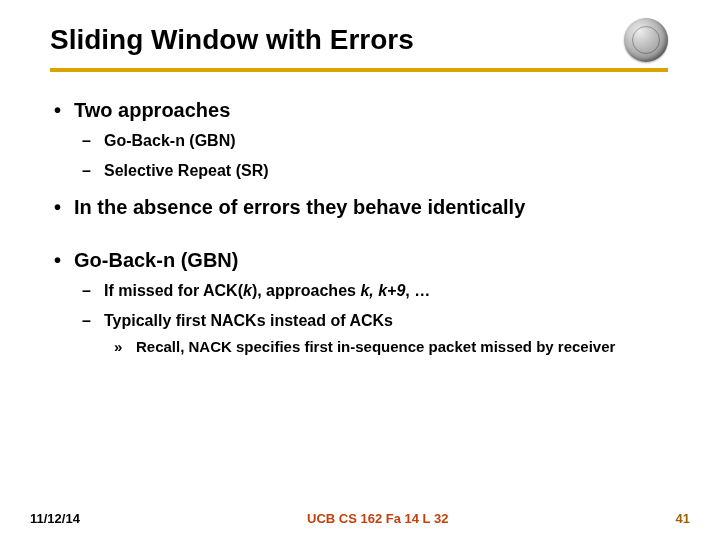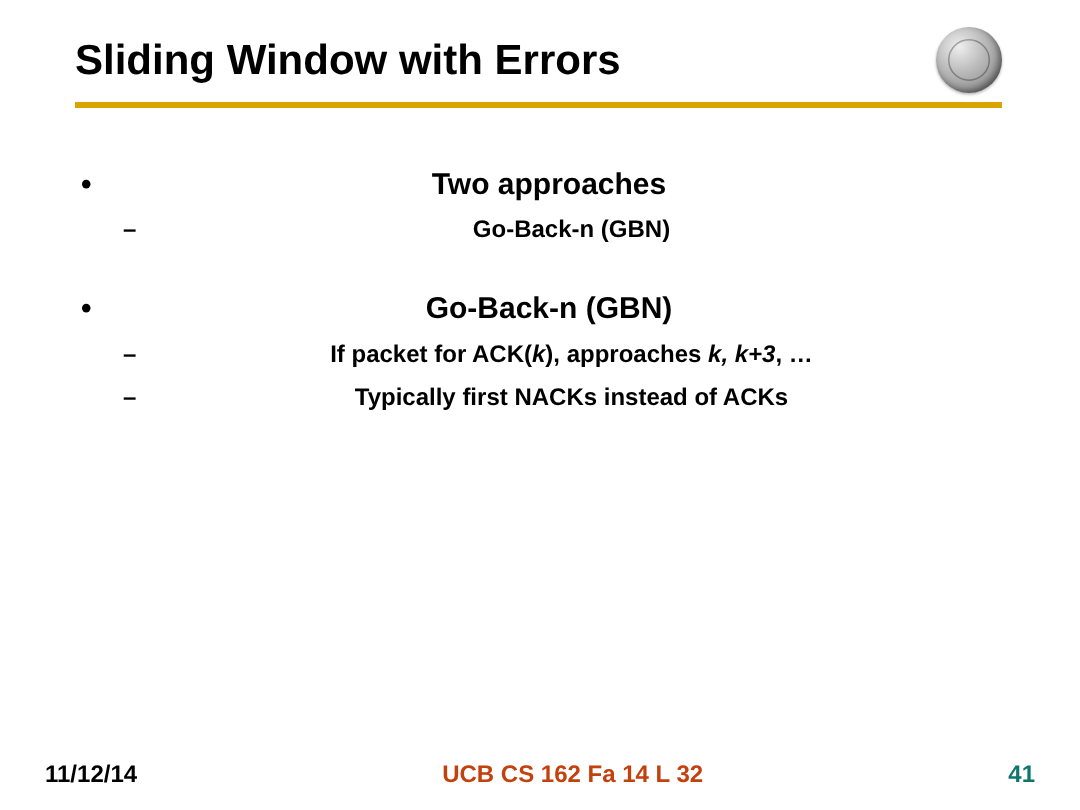--- a/index.html
+++ b/index.html
@@ -10,21 +10,20 @@
     background: #ffffff;
     font-family: Arial, Helvetica, sans-serif;
     position: relative;
     overflow: hidden;
   }
   .slide {
     width: 708px;
     height: 540px;
     position: relative;
     box-sizing: border-box;
-    text-align: center;
   }
   .title-row {
     display: flex;
     align-items: center;
     justify-content: space-between;
     padding: 18px 40px 0 50px;
   }
   .title {
     font-size: 28px;
     font-weight: bold;
@@ -56,21 +55,21 @@
     color: #000;
   }
   ul.level1 {
     list-style: none;
     padding: 0;
     margin: 0;
   }
   ul.level1 > li {
     font-size: 20px;
     font-weight: bold;
-    margin-top: 28px;
+    margin-top: 15px;
     padding-left: 24px;
     position: relative;
   }
   ul.level1 > li::before {
     content: "•";
     position: absolute;
     left: 4px;
     top: 0;
     font-size: 20px;
   }
@@ -119,51 +118,56 @@
   .footer {
     position: absolute;
     bottom: 14px;
     left: 0;
     width: 720px;
     display: flex;
     justify-content: space-between;
     align-items: center;
     padding: 0 30px;
     box-sizing: border-box;
-    font-size: 16px;
+    font-size: 13px;
     font-weight: bold;
   }
   .footer .date { color: #000; }
   .footer .course { color: #c2410c; }
-  .footer .page { color: #0f766e; }
+  .footer .page { color: #a16207; }
 </style>
 </head>
 <body>
 
 <div class="slide">
   <div class="title-row">
     <div class="title">Sliding Window with Errors</div>
     <div class="seal"></div>
   </div>
   <div class="rule"></div>
 
   <div class="content">
     <ul class="level1">
       <li>
         <span>Two approaches</span>
         <ul class="level2">
           <li>Go-Back-n (GBN)</li>
+          <li>Selective Repeat (SR)</li>
         </ul>
       </li>
+      <li>In the absence of errors they behave identically</li>
       <li class="gap-before">
         <span>Go-Back-n (GBN)</span>
         <ul class="level2">
-          <li><span>If packet for ACK(</span><span class="ital">k</span><span>), approaches </span><span class="ital">k, k+3</span><span>, …</span></li>
+          <li><span>If missed for ACK(</span><span class="ital">k</span><span>), approaches </span><span class="ital">k, k+9</span><span>, …</span></li>
           <li>
             <span>Typically first NACKs instead of ACKs</span>
+            <ul class="level3">
+              <li>Recall, NACK specifies first in-sequence packet missed by receiver</li>
+            </ul>
           </li>
         </ul>
       </li>
     </ul>
   </div>
 
   <div class="footer">
     <span class="date">11/12/14</span>
     <span class="course">UCB CS 162 Fa 14 L 32</span>
     <span class="page">41</span>

